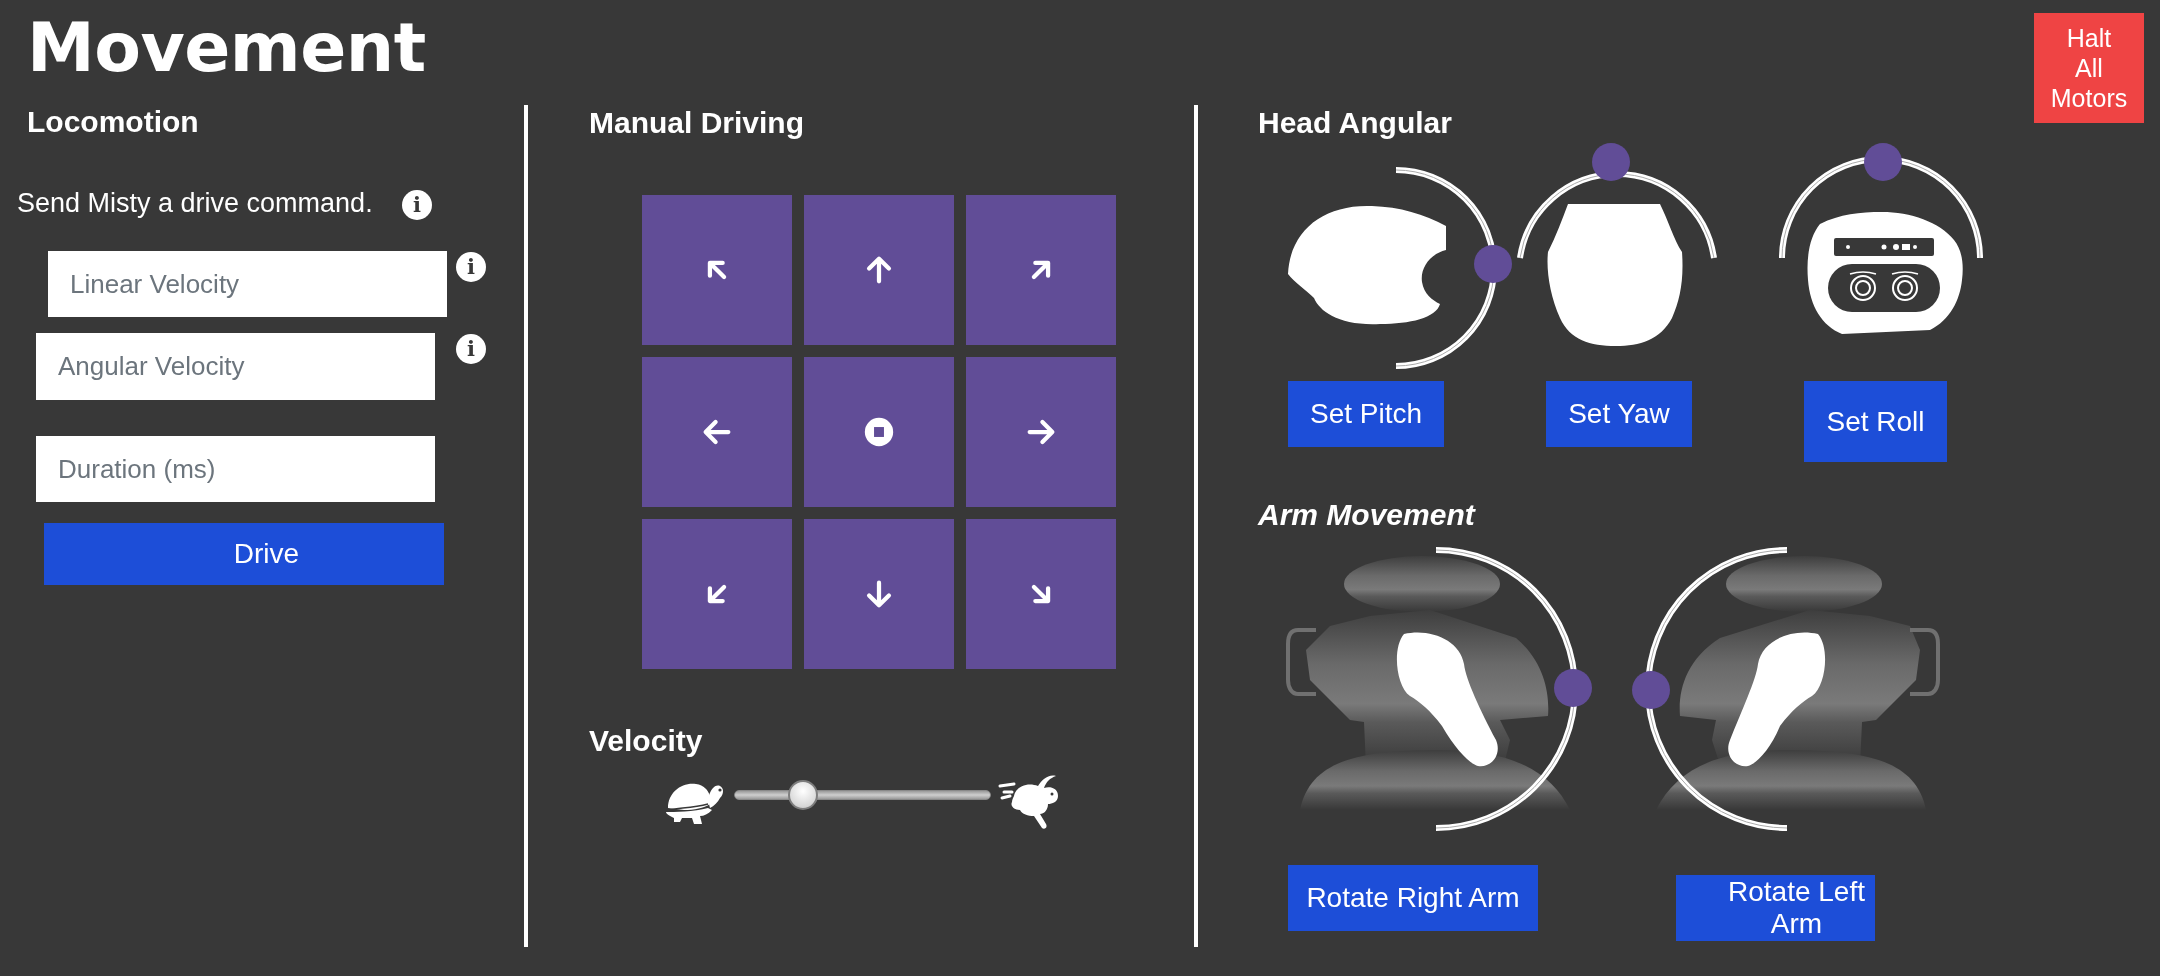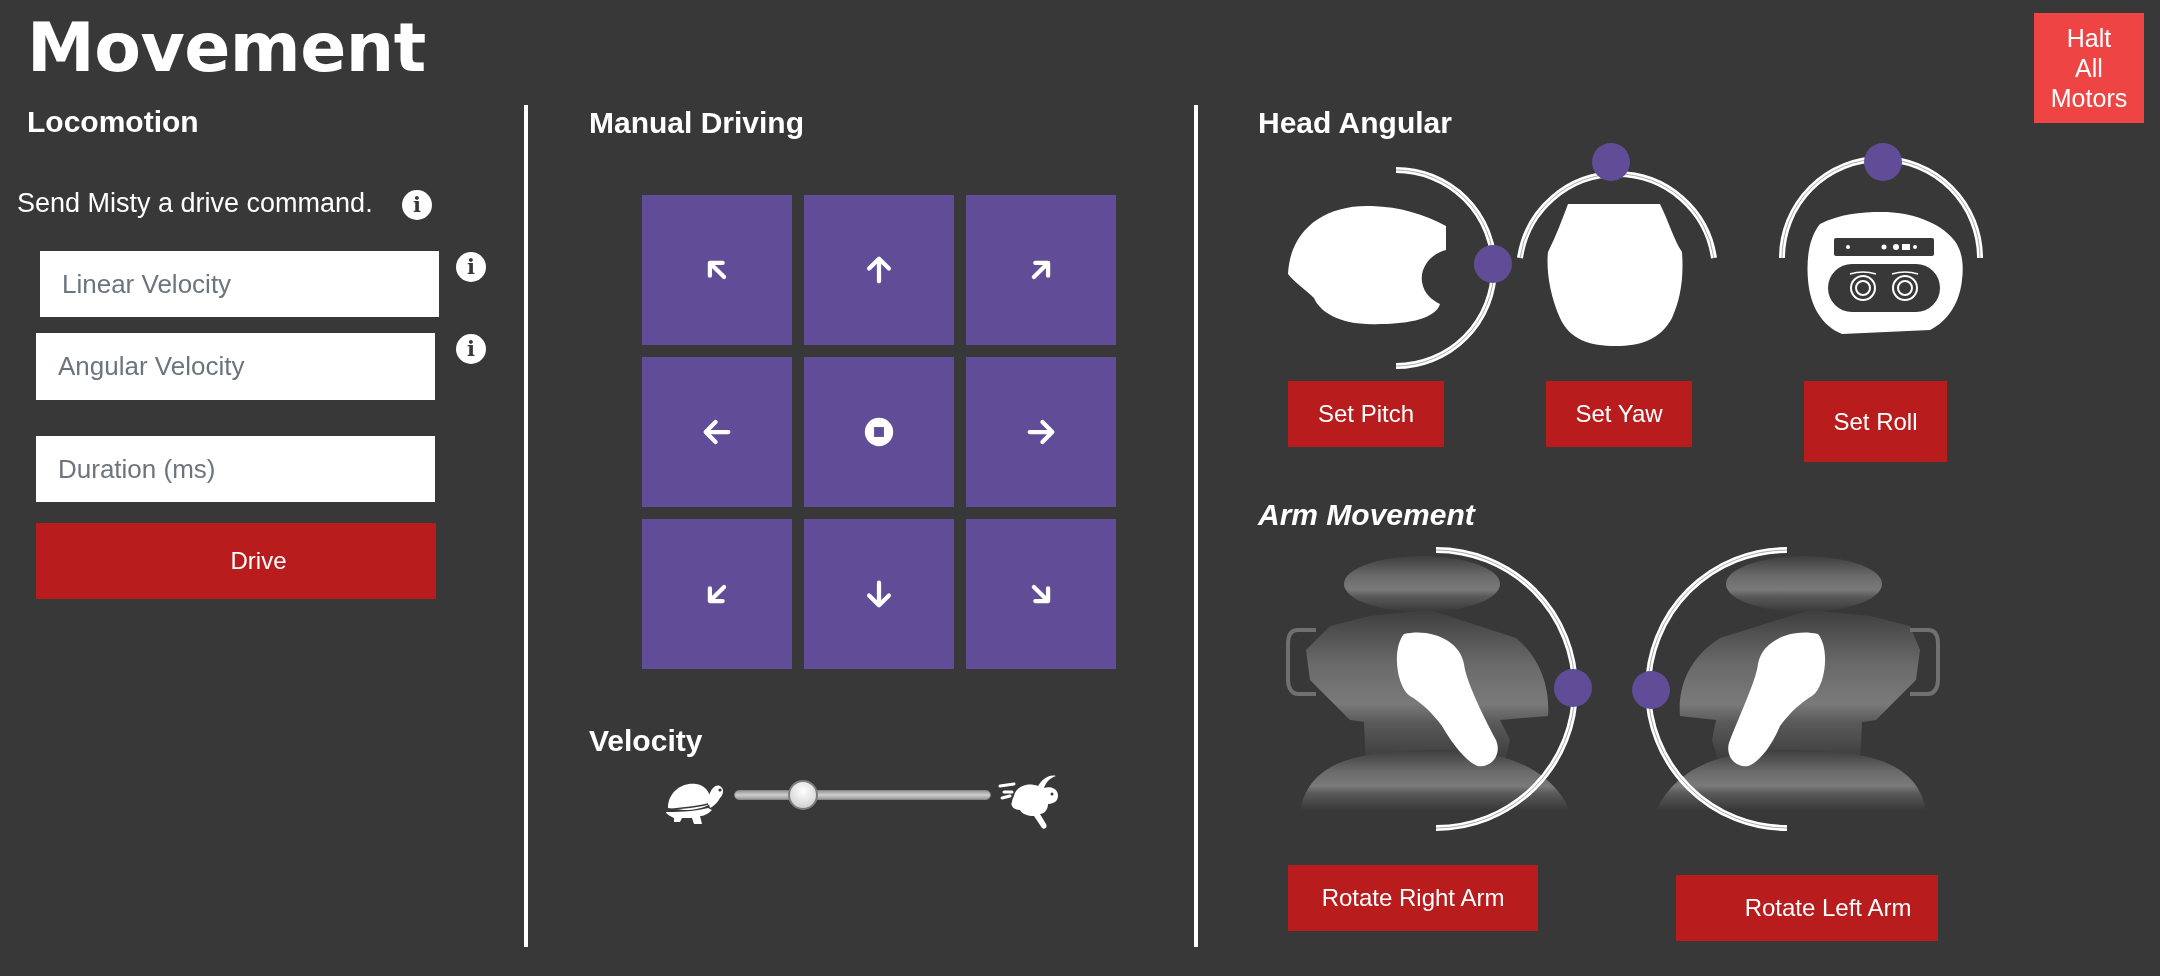--- a/index.html
+++ b/index.html
@@ -10,22 +10,22 @@
   .abs { position:absolute; }
   .page-title { left:27px; top:8px; font-size:68px; font-weight:bold; letter-spacing:-0.5px; line-height:80px; font-family:"DejaVu Sans", sans-serif; }
   .section-title { font-size:30px; font-weight:bold; line-height:36px; }
   .divider { width:4px; background:#fff; }
   .desc { left:17px; top:186px; font-size:27px; line-height:34px; color:#fff; }
   .info { width:30px; height:30px; border-radius:50%; background:#fff; color:#383838;
           font-family:"DejaVu Serif", serif; font-weight:bold; font-size:21px; line-height:30px; text-align:center; cursor:pointer; }
   .text-input { background:#fff; border:none; outline:none; box-sizing:border-box; padding:0 22px;
                 font-family:"Liberation Sans", sans-serif; font-size:26px; color:#333; }
   .text-input::placeholder { color:#6c757d; }
-  .btn { background:#b91c1c; color:#fff; border:none; font-family:"Liberation Sans", sans-serif;
-         font-size:24px; display:flex; align-items:center; justify-content:center; cursor:pointer; box-sizing:border-box; padding:0;text-align:center; }
+  .btn { background:#1d4ed8; color:#fff; border:none; font-family:"Liberation Sans", sans-serif;
+         font-size:28px; display:flex; align-items:center; justify-content:center; cursor:pointer; box-sizing:border-box; padding:0;text-align:center; }
   .halt { background:#ef4444; font-size:25px; line-height:30px; text-align:center; flex-direction:column; }
   .pad-btn { width:150px; height:150px; background:#614d97; display:flex; align-items:center; justify-content:center; cursor:pointer; }
   .pad-btn svg { width:34px; height:34px; }
   .slider-track { height:10px; border-radius:5px; background:linear-gradient(#9a9a9a,#cfcfcf 50%,#9a9a9a); border:1px solid #8a8a8a; box-sizing:border-box; }
   .slider-thumb { width:30px; height:30px; border-radius:50%; background:radial-gradient(circle at 50% 35%, #ffffff, #d8d8d8 70%, #b8b8b8); border:2px solid #7d7d7d; box-sizing:border-box; cursor:grab; }
   svg.graphic { position:absolute; overflow:visible; }
 </style>
 </head>
 <body>
 
@@ -37,29 +37,29 @@
 </button>
 
 <div class="abs divider" style="left:524px; top:105px; height:842px;"></div>
 <div class="abs divider" style="left:1194px; top:105px; height:842px;"></div>
 
 <section>
   <div class="abs section-title" style="left:27px; top:104px;">Locomotion</div>
   <div class="abs desc">Send Misty a drive command.</div>
   <div class="abs info" style="left:402px; top:190px;">i</div>
 
-  <input class="abs text-input" style="left: 40px; top: 251px; width: 399px; height: 66px;" placeholder="Linear Velocity">
+  <input class="abs text-input" style="left: 48px; top: 251px; width: 399px; height: 66px;" placeholder="Linear Velocity">
   <div class="abs info" style="left:456px; top:252px;">i</div>
 
   <input class="abs text-input" style="left: 36px; top: 333px; width: 399px; height: 67px;" placeholder="Angular Velocity">
   <div class="abs info" style="left:456px; top:334px;">i</div>
 
   <input class="abs text-input" style="left: 36px; top: 436px; width: 399px; height: 66px;" placeholder="Duration (ms)">
 
-  <button class="abs btn" style="left:36px; top:523px; width:400px; height:76px;padding-left:45px;">Drive</button>
+  <button class="abs btn" style="left:44px; top:523px; width:400px; height:62px;padding-left:45px;">Drive</button>
 </section>
 
 <section>
   <div class="abs section-title" style="left:589px; top:105px;">Manual Driving</div>
 
   <div class="abs" style="left:642px; top:195px; display:grid; grid-template-columns:150px 150px 150px; grid-template-rows:150px 150px 150px; gap:12px;">
     <div class="pad-btn">
       <svg viewBox="0 0 24 24" fill="none" stroke="#fff" stroke-width="3" stroke-linecap="round" stroke-linejoin="round">
           <path d="M17 17L7 7M7 16V7h9"></path>
         </svg>
@@ -203,14 +203,14 @@
       <path d="M290 90 L308 90 C316 90 318 96 318 104 L318 140 C318 148 314 154 308 154 L290 154" stroke="#707070" stroke-width="4" fill="none"></path>
       <path d="M306 270 C296 220 246 210 166 210 C96 210 56 230 36 270 Z" fill="url(#torsoGrad)"></path>
     </g>
     <path d="M198 94 C172 88 142 100 138 124 C136 140 122 170 110 200 C104 214 114 228 128 226 C136 224 150 210 160 186 C172 170 182 162 192 156 C206 146 210 108 198 94 Z" fill="#fff"></path>
     <path d="M167 10 A138 138 0 0 0 167 288" stroke="#fff" stroke-width="6" fill="none"></path>
     <path d="M167 10 A138 138 0 0 0 167 288" stroke="#aaa" stroke-width="1" fill="none"></path>
     <circle cx="31" cy="150" r="19" fill="#614d97" style="cursor:grab"></circle>
   </svg>
 
   <button class="abs btn" style="left:1288px; top:865px; width:250px; height:66px;">Rotate Right Arm</button>
-  <button class="abs btn" style="left:1676px; top:875px; width:262px; height:66px;padding-left:42px;">Rotate Left Arm</button>
+  <button class="abs btn" style="left:1676px; top:875px; width:199px; height:66px;padding-left:42px;">Rotate Left Arm</button>
 </section>
 
 </body></html>

